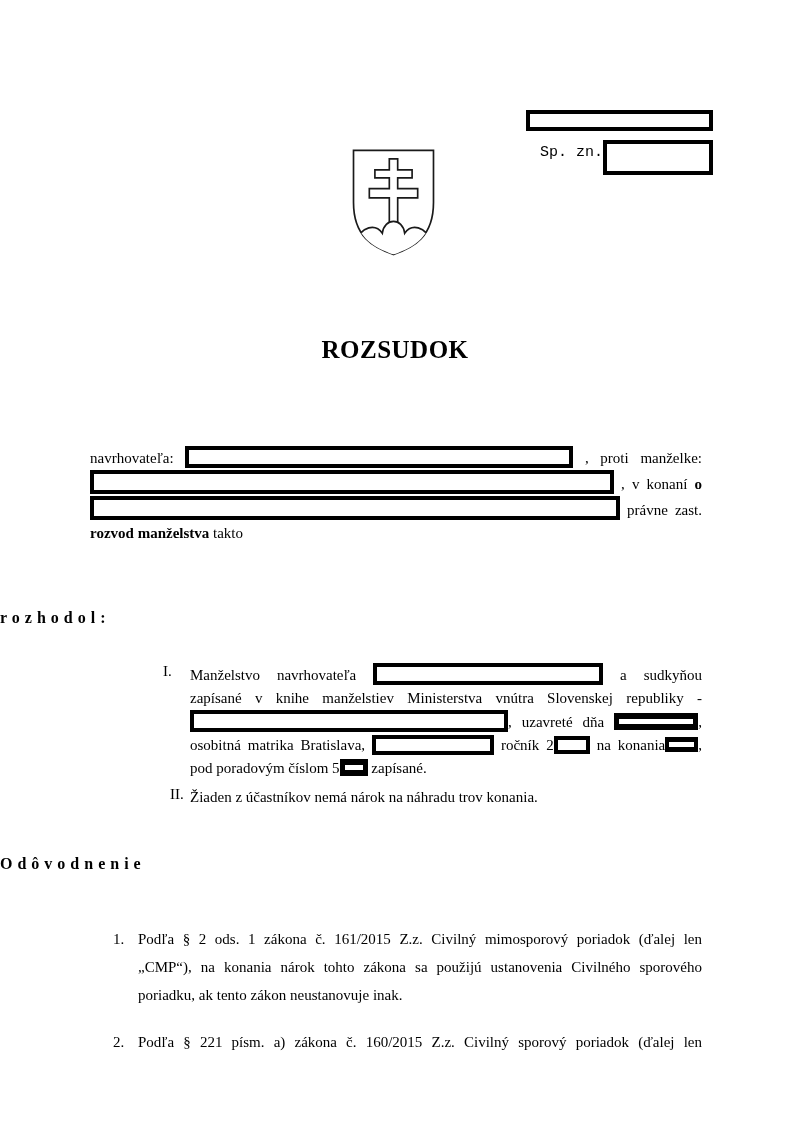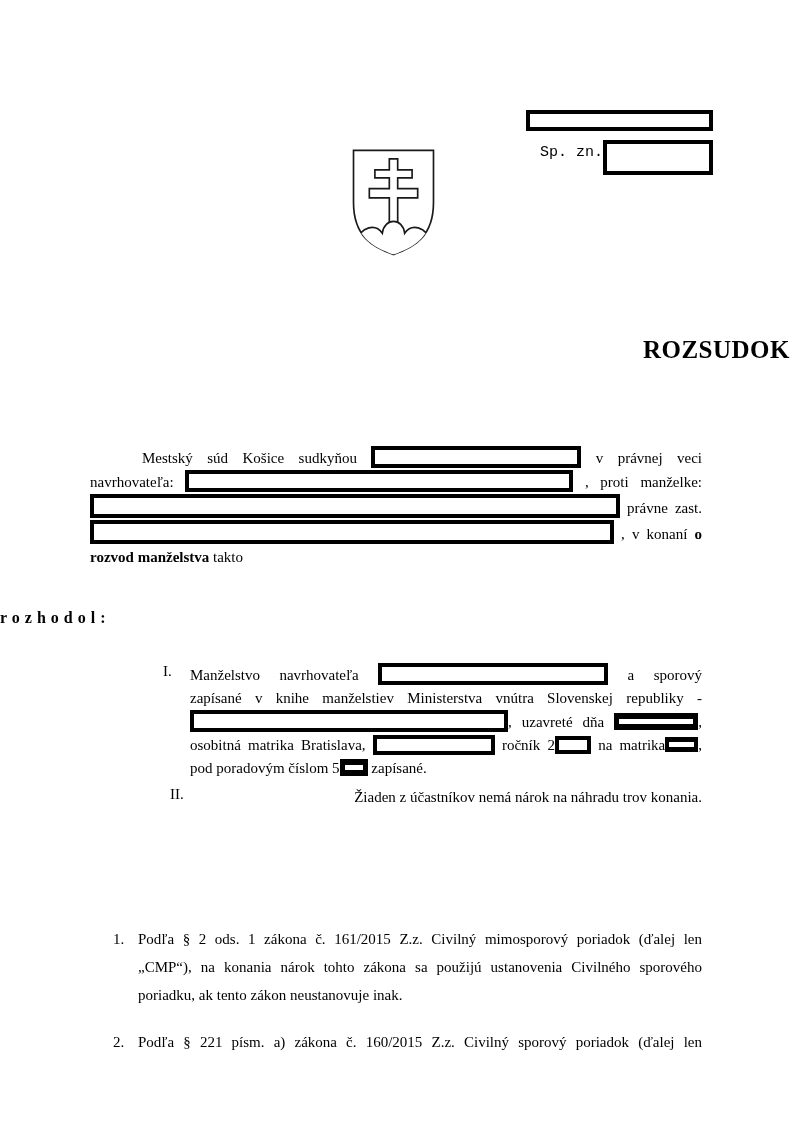--- a/index.html
+++ b/index.html
@@ -53,85 +53,81 @@
           </clipPath>
       </defs>
       <path d="M7,4 L93,4 L93,60 C93,97 72,108 50,116 C28,108 7,97 7,60 Z" fill="#fff" stroke="#1a1a1a" stroke-width="1.8"></path>
       <path d="M45.5,13 L54.5,13 L54.5,25 L70,25 L70,33.5 L54.5,33.5 L54.5,45 L76,45 L76,55 L54.5,55 L54.5,88 L45.5,88 L45.5,55 L24,55 L24,45 L45.5,45 L45.5,33.5 L30,33.5 L30,25 L45.5,25 Z" fill="#fff" stroke="#1a1a1a" stroke-width="1.8"></path>
       <g clip-path="url(#sh)">
         <path d="M8,104 C16,84 31,83 38,93 C40,76 60,76 62,93 C69,83 84,84 92,104 L92,122 L8,122 Z" fill="#fff" stroke="#1a1a1a" stroke-width="1.8"></path>
       </g>
     </svg>
   </div>
 
-  <div class="abs title" style="top:333px;text-align:right;">
+  <div class="abs title" style="top:333px;">
     <div>ROZSUDOK</div>
   </div>
 
   <div class="abs" style="left:90px;top:446px;width:612px;">
-    <div class="line jl" style="padding-left:52px;">
-      <span>Mestský súd Košice sudkyňou</span>
-      <span class="redact" style="width:210px;height:22px;"></span>
-      <span>v právnej veci</span>
-    </div>
     <div class="line jl">
       <span>navrhovateľa:</span>
       <span class="redact" style="width:388px;height:22px;"></span>
       <span>, proti manželke:</span>
     </div>
     <div class="line jl">
-      <span class="redact" style="width:530px;height:24px;"></span>
-      <span>právne zast.</span>
-    </div>
-    <div class="line jl">
       <span class="redact" style="width:524px;height:24px;"></span>
       <span>, v konaní</span>
       <span class="b">o</span>
+    </div>
+    <div class="line jl">
+      <span class="redact" style="width:530px;height:24px;"></span>
+      <span>právne zast.</span>
     </div>
     <div class="line">
       <span class="b">rozvod manželstva</span>
       <span>takto</span>
     </div>
   </div>
 
   <div class="abs center-head" style="top:609px;">rozhodol:</div>
 
   <div class="abs" style="left:90px;top:663px;width:612px;">
     <span class="numcol" style="left:73px;top:0;">I.</span>
     <div style="padding-left:100px;">
       <div class="line jl">
         <span>Manželstvo navrhovateľa</span>
         <span class="redact" style="width:230px;height:22px;"></span>
-        <span>a sporový</span>
+        <span>a sudkyňou</span>
       </div>
       <div class="line jl">
         <span>zapísané v knihe manželstiev Ministerstva vnútra Slovenskej republiky -</span>
       </div>
       <div class="line jl">
         <span class="redact" style="width:318px;height:22px;"></span><span>, uzavreté dňa</span>
         <span class="redact-dark" style="width:84px;height:17px;"></span><span>,</span>
       </div>
       <div class="line jl">
         <span>osobitná matrika Bratislava,</span>
         <span class="redact" style="width:122px;height:20px;"></span>
         <span>ročník 2</span><span class="redact" style="width:36px;height:18px;vertical-align:-4px;"></span>
-        <span>na matrika</span><span class="redact-dark" style="width:33px;height:15px;border-width:5px 4px;vertical-align:-2px;"></span><span>,</span>
+        <span>na konania</span><span class="redact-dark" style="width:33px;height:15px;border-width:5px 4px;vertical-align:-2px;"></span><span>,</span>
       </div>
       <div class="line">
         <span>pod poradovým číslom 5</span><span class="redact-dark" style="width:28px;height:17px;vertical-align:-3px;"></span>
         <span>zapísané.</span>
       </div>
     </div>
   </div>
 
   <div class="abs" style="left:90px;top:786px;width:612px;">
     <span class="numcol" style="left:80px;top:0;">II.</span>
-    <div class="line" style="padding-left:100px;text-align:right;">Žiaden z účastníkov nemá nárok na náhradu trov konania.</div>
+    <div class="line" style="padding-left:100px;">Žiaden z účastníkov nemá nárok na náhradu trov konania.</div>
   </div>
 
+  <div class="abs center-head" style="top:855px;">Odôvodnenie</div>
 
   <div class="abs" style="left:90px;top:925px;width:612px;">
 
     <div class="para" style="position:relative;margin-bottom:19px;">
       <span class="numcol" style="left:23px;top:0;line-height:28px;">1.</span>
       <div style="padding-left:48px;">
         <div class="listline jl">Podľa § 2 ods. 1 zákona č. 161/2015 Z.z. Civilný mimosporový poriadok (ďalej len</div>
         <div class="listline jl">„CMP“), na konania nárok tohto zákona sa použijú ustanovenia Civilného sporového</div>
         <div class="listline">poriadku, ak tento zákon neustanovuje inak.</div>
       </div>

